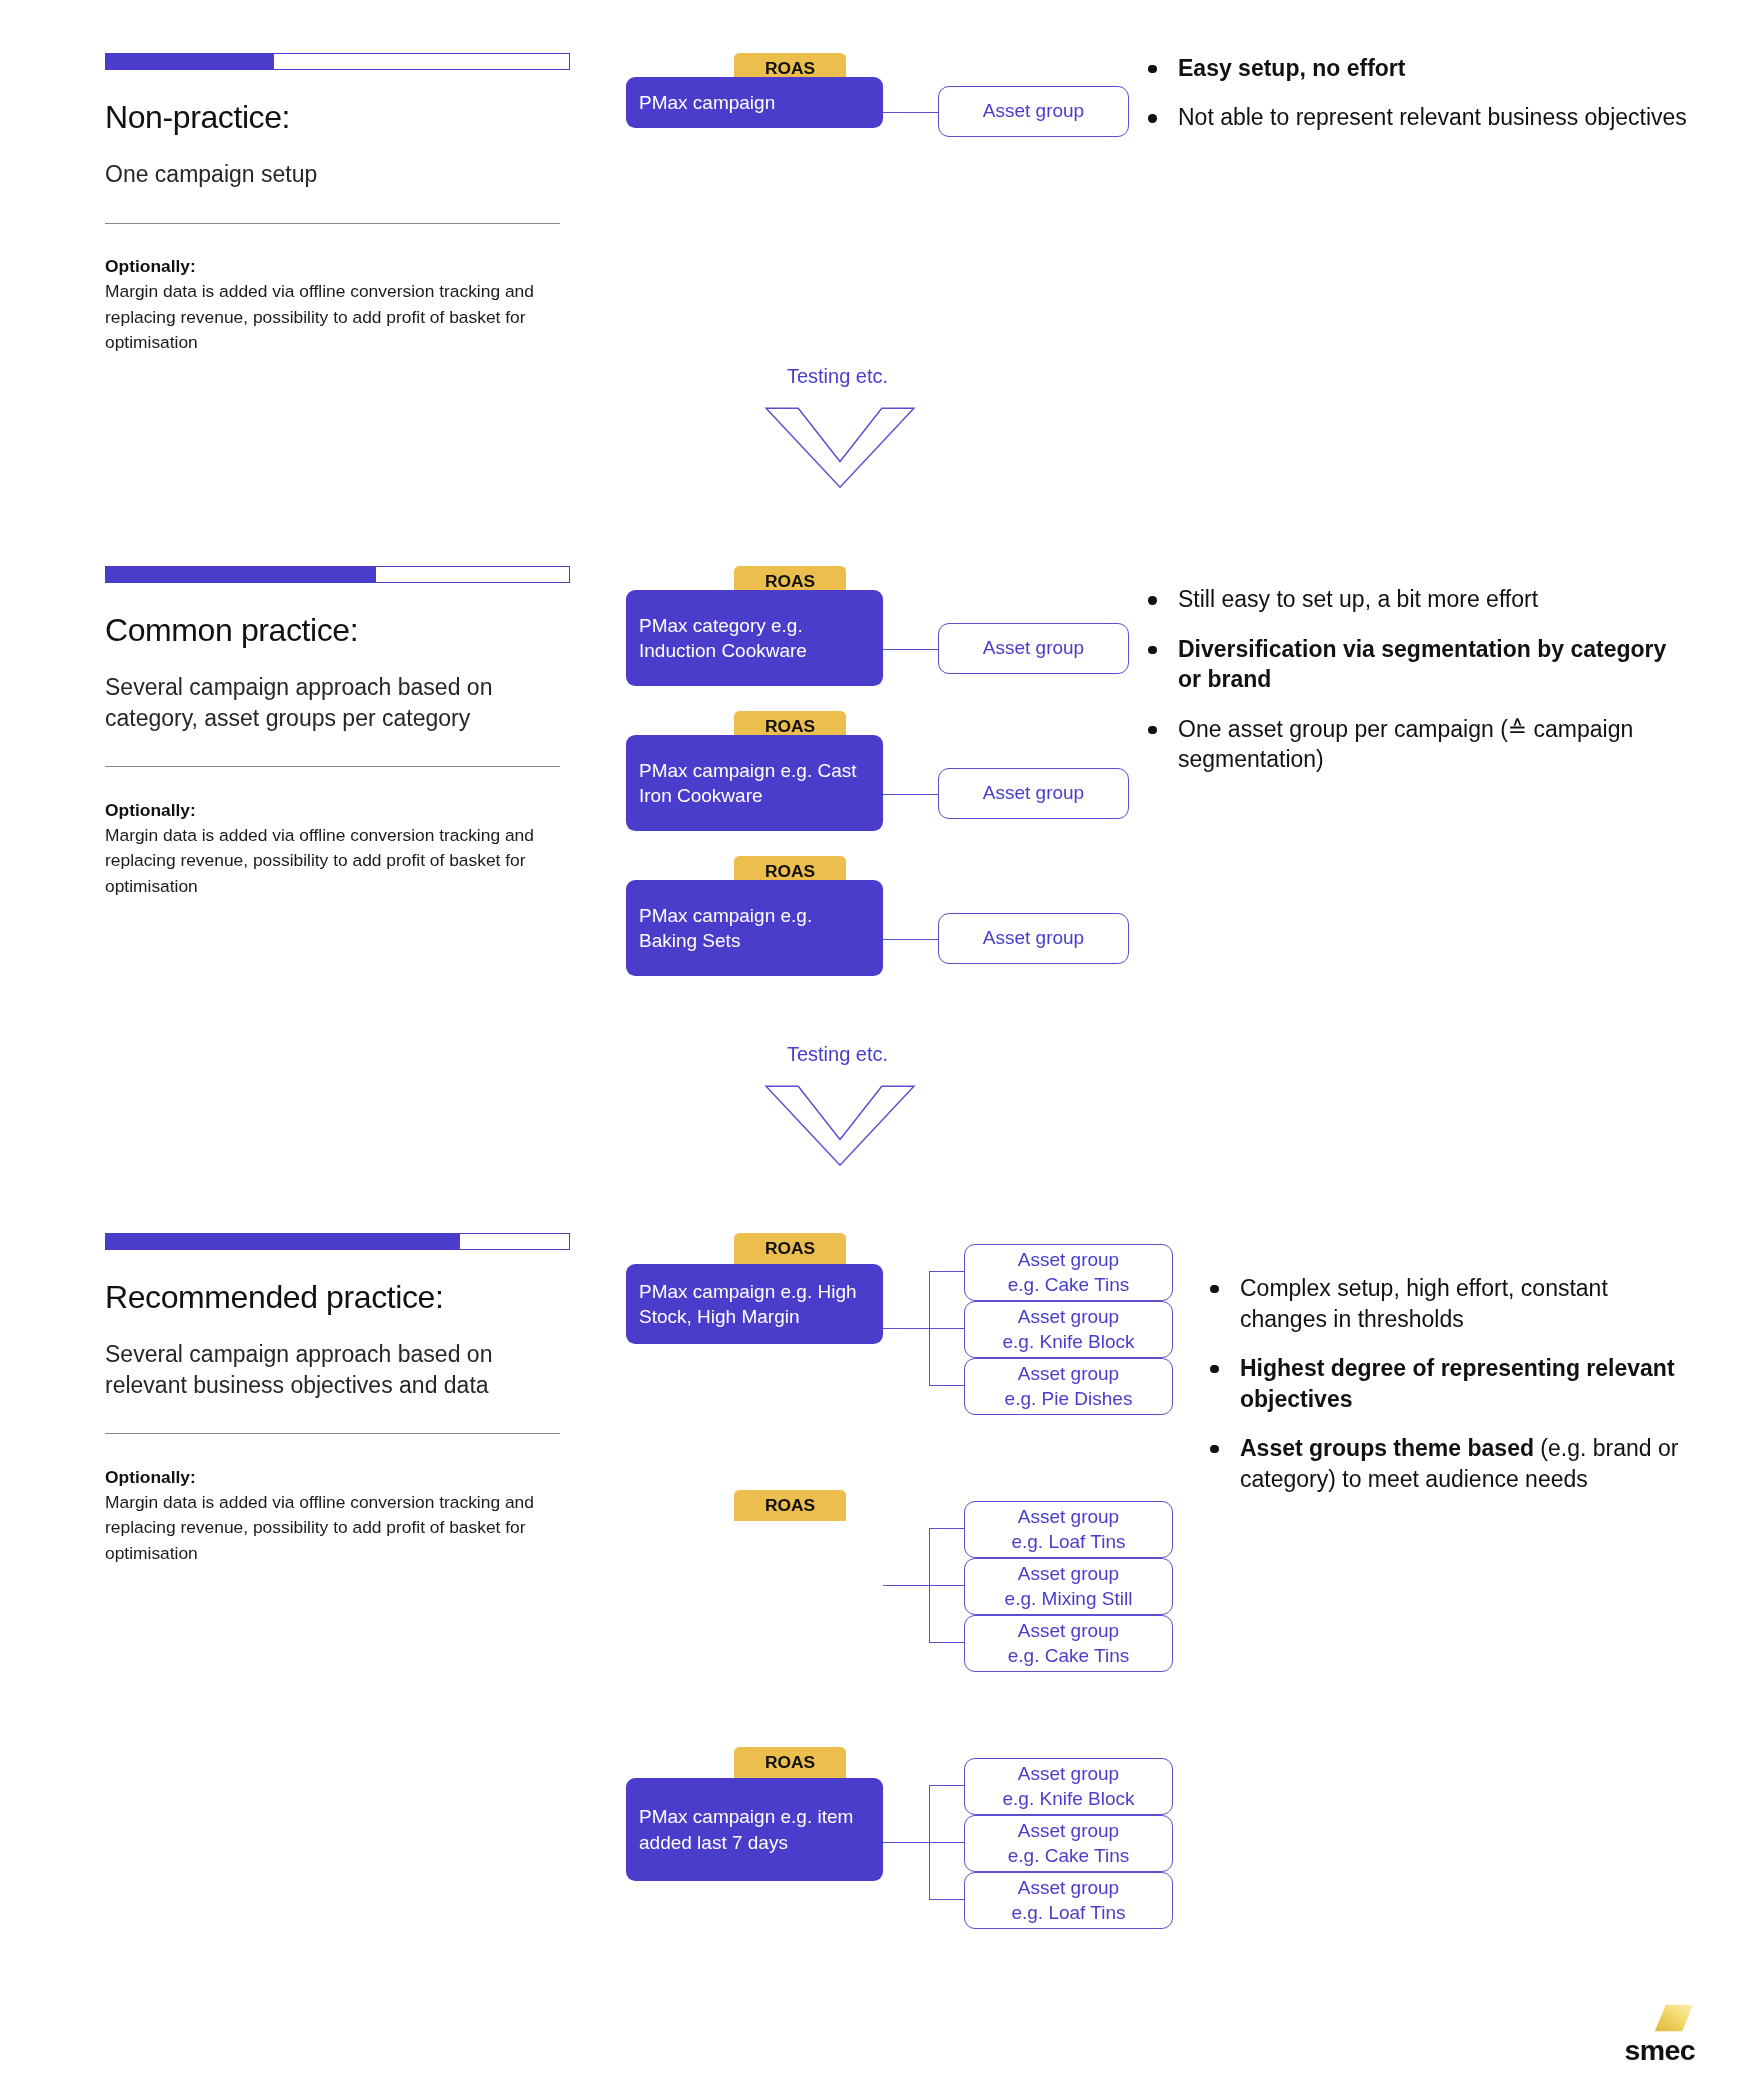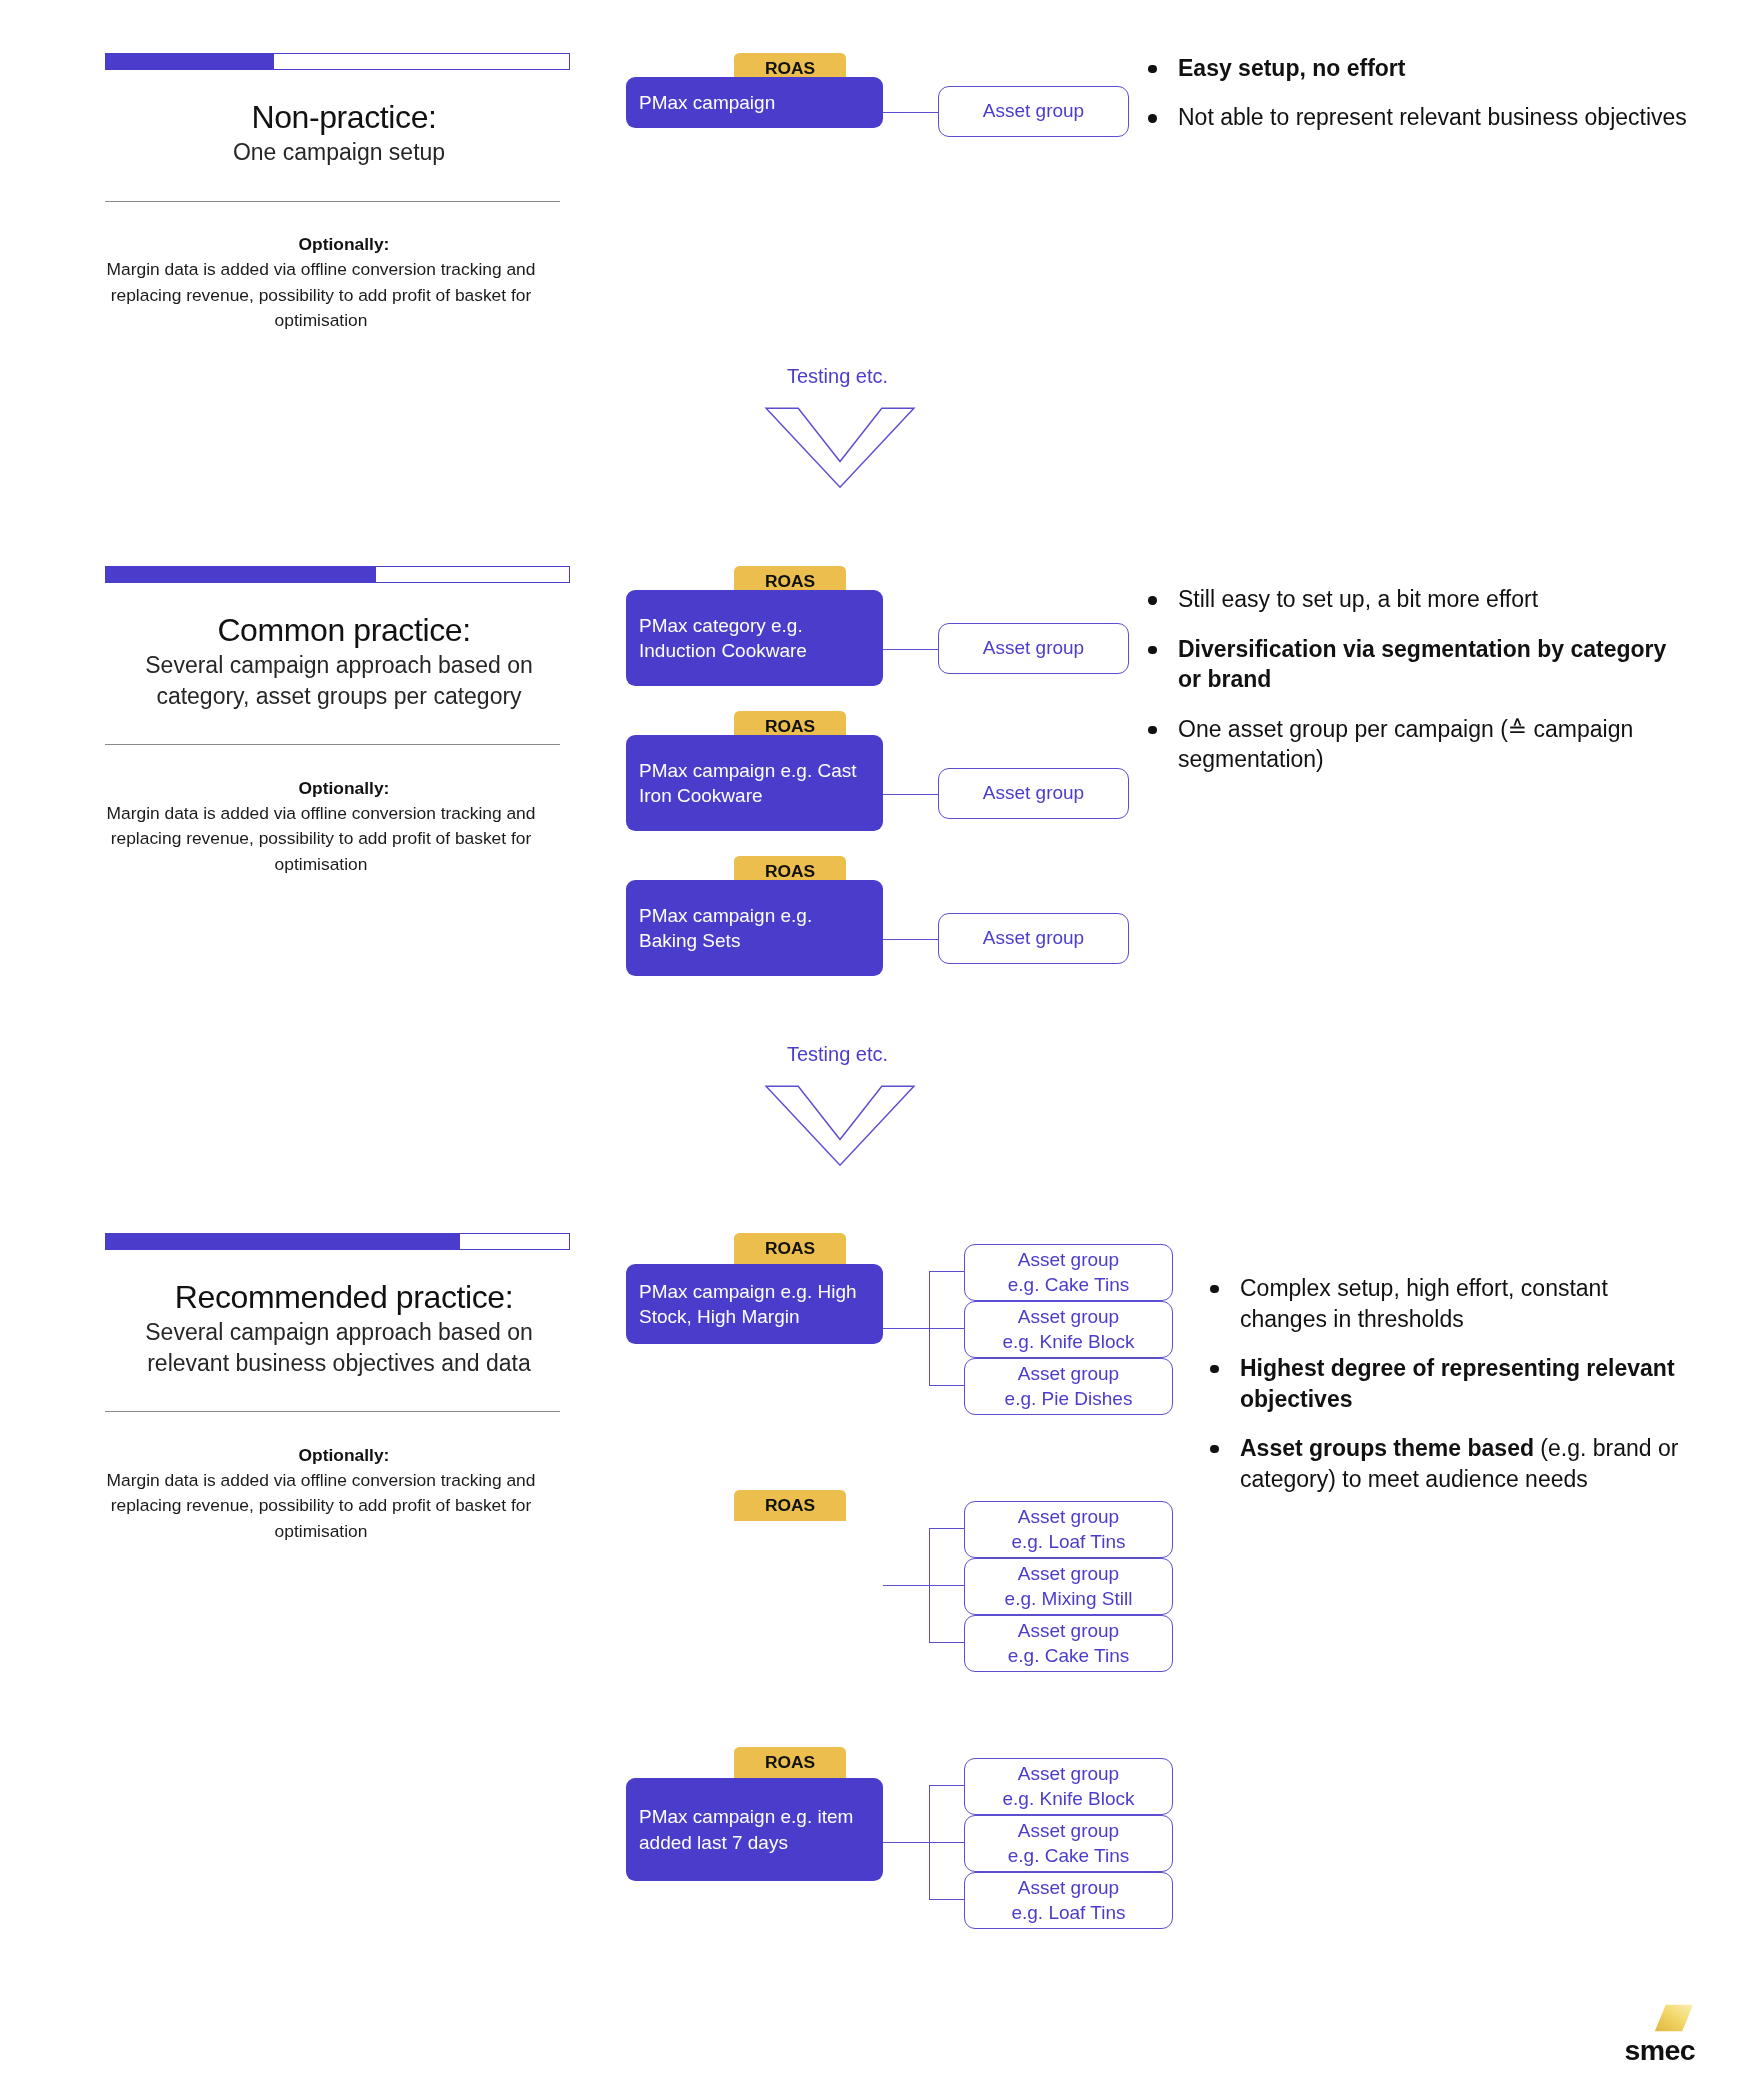--- a/index.html
+++ b/index.html
@@ -23,21 +23,20 @@
   
   .section {
     position: absolute;
     left: 0;
     width: 1761px;
   }
   .section-left {
     position: absolute;
     left: 105px;
     width: 478px;
-    text-align: center;
   }
   .section-mid {
     position: absolute;
     left: 626px;
     width: 542px;
   }
   .section-right {
     position: absolute;
     left: 1141px;
     width: 551px;
@@ -66,21 +65,21 @@
     letter-spacing: -0.4px;
     color: #111111;
     margin-top: 27.5px;
     line-height: 1.22;
   }
   .sec-sub {
     font-size: 23px;
     font-weight: 400;
     color: #262626;
     line-height: 1.33;
-    margin-top: 0;
+    margin-top: 22px;
     max-width: 468px;
   }
   .divider {
     width: 455px;
     height: 0.9px;
     background: #8a8a8a;
     margin-top: 33px;
   }
   .opt-head {
     font-size: 17.4px;

